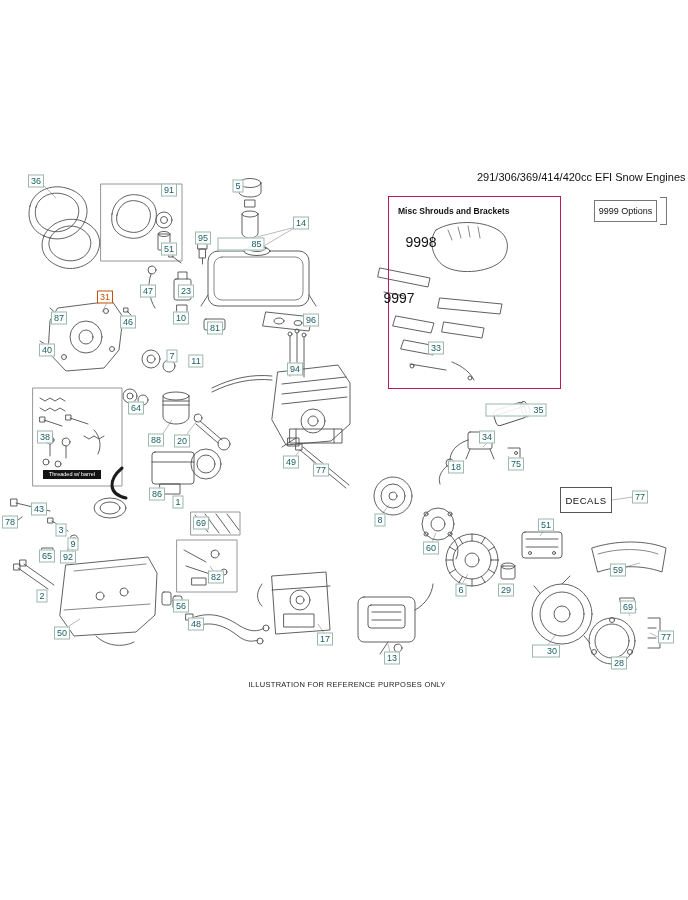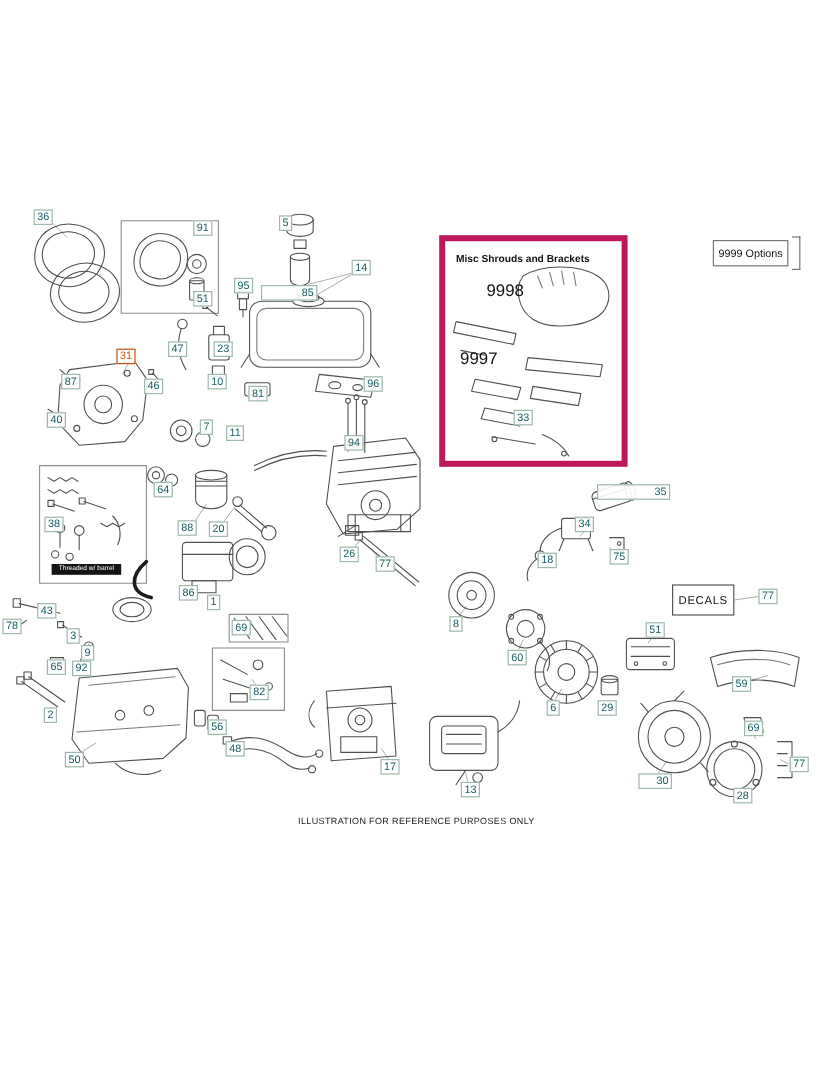--- a/index.html
+++ b/index.html
@@ -4,21 +4,21 @@
 <style>
   * { margin:0; padding:0; box-sizing:border-box; }
   html, body { background:#ffffff; }
   body { font-family:"Liberation Sans", sans-serif; }
   .stage { position:relative; width:688px; height:900px; background:#ffffff; overflow:hidden; margin:0 auto; }
   .art { position:absolute; left:0; top:0; }
   .page-title { position:absolute; left:477px; top:171px; font-size:11px; color:#111; white-space:nowrap; }
   .options-box { position:absolute; left:594px; top:200px; width:63px; height:22px; border:1px solid #777;
                  display:flex; align-items:center; justify-content:center; font-size:9px; color:#111; background:#fff; }
   .options-bracket { position:absolute; left:660px; top:197px; width:7px; height:28px; border:1px solid #777; border-left:none; }
-  .misc-box { position:absolute; left:366px; top:196px; width:157px; height:193px; border:5px solid #be185d; }
+  .misc-box { position:absolute; left:388px; top:196px; width:173px; height:193px; border:1px solid #be185d; }
   .misc-title { position:absolute; left:9px; top:9px; font-size:8.5px; font-weight:bold; color:#111; white-space:nowrap; }
   .part-number { position:absolute; transform:translate(-50%,-50%); font-size:14px; color:#111; }
   .decals-box { position:absolute; left:560px; top:487px; width:52px; height:26px; border:1.5px solid #555;
                 display:flex; align-items:center; justify-content:center; font-size:9.5px; color:#111;
                 letter-spacing:.5px; background:#fff; }
   .inset-note { position:absolute; left:43px; top:470px; width:58px; background:#141414; color:#fff;
                 font-size:5.5px; line-height:9px; text-align:center; }
   .footer-note { position:absolute; left:347px; top:680px; transform:translateX(-50%); font-size:7.5px;
                  color:#1a1a1a; white-space:nowrap; letter-spacing:.3px; }
   .callout { position:absolute; transform:translate(-50%,-50%); font-size:9px; line-height:11px; color:#175f63;
@@ -327,20 +327,21 @@
       <path d="M396,316 L434,323 L431,333 L393,326 Z"></path>
       <path d="M444,322 L484,328 L482,338 L442,332 Z"></path>
       <path d="M404,340 L436,346 L433,355 L401,349 Z"></path>
       <path d="M410,364 L446,370"></path>
       <path d="M452,362 C462,366 470,372 474,380"></path>
       <circle cx="412" cy="366" r="2"></circle>
         <circle cx="470" cy="378" r="2"></circle>
     </g>
   </svg>
 
+  <div class="page-title">291/306/369/414/420cc EFI Snow Engines</div>
 
   <div class="options-box">
     <span>9999 Options</span>
   </div>
   <div class="options-bracket"></div>
 
   <div class="misc-box">
     <div class="misc-title">Misc Shrouds and Brackets</div>
   </div>
   <div class="part-number" style="left:421px; top:242px;">9998</div>
@@ -371,23 +372,23 @@
       <div class="callout" style="left: 311px; top: 320px;">96</div>
       <div class="callout" style="left: 47px; top: 350px;">40</div>
       <div class="callout" style="left: 172px; top: 356px;">7</div>
       <div class="callout" style="left: 196px; top: 361px;">11</div>
       <div class="callout" style="left: 136px; top: 408px;">64</div>
       <div class="callout" style="left: 295px; top: 369px;">94</div>
       <div class="callout" style="left: 436px; top: 348px;">33</div>
       <div class="callout" style="left: 45px; top: 437px;">38</div>
       <div class="callout" style="left: 156px; top: 440px;">88</div>
       <div class="callout" style="left: 182px; top: 441px;">20</div>
-      <div class="callout" style="left: 291px; top: 462px;">26</div>
+      <div class="callout" style="left: 291px; top: 462px;">49</div>
       <div class="callout" style="left: 321px; top: 470px;">77</div>
-      <div class="callout" style="left: 528px; top: 410px; padding-left: 47px;">35</div>
+      <div class="callout" style="left: 516px; top: 410px; padding-left: 47px;">35</div>
       <div class="callout" style="left: 487px; top: 437px;">34</div>
       <div class="callout" style="left: 456px; top: 467px;">18</div>
       <div class="callout" style="left: 516px; top: 464px;">75</div>
       <div class="callout" style="left: 640px; top: 497px;">77</div>
       <div class="callout" style="left: 380px; top: 520px;">8</div>
       <div class="callout" style="left: 431px; top: 548px;">60</div>
       <div class="callout" style="left: 546px; top: 525px;">51</div>
       <div class="callout" style="left: 618px; top: 570px;">59</div>
       <div class="callout" style="left: 461px; top: 590px;">6</div>
       <div class="callout" style="left: 506px; top: 590px;">29</div>

